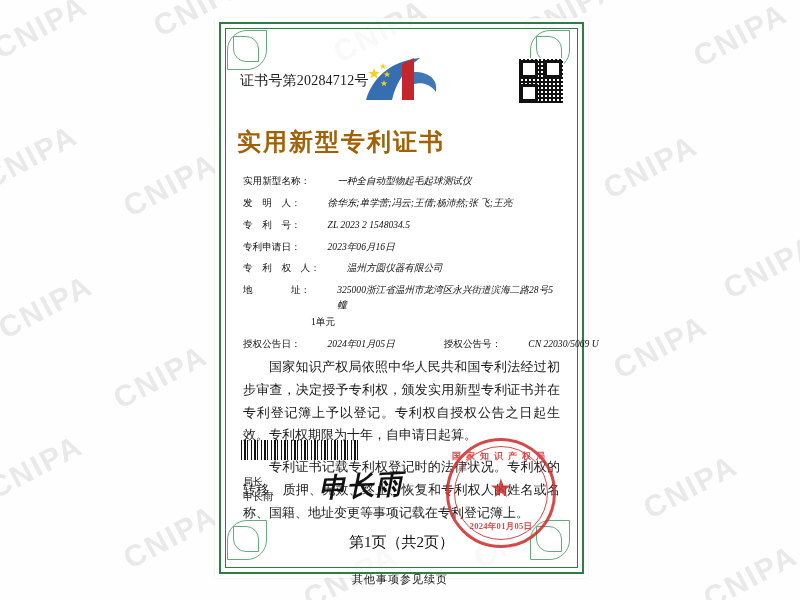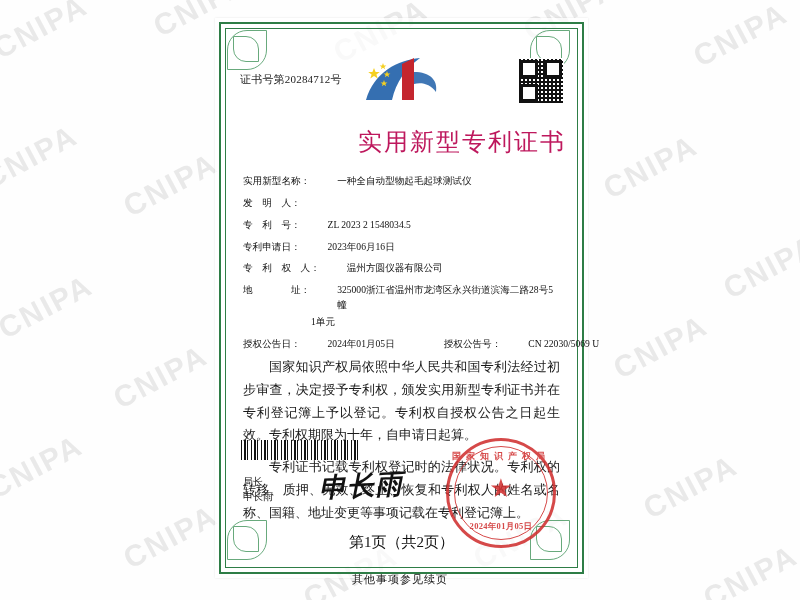--- a/index.html
+++ b/index.html
@@ -92,21 +92,21 @@
     right: 22px;
     top: 18px;
     bottom: 18px;
   }
 
   
   .cert-no {
     position: absolute;
     left: 3px;
     top: 36px;
-    font-size: 11px;
+    font-size: 14px;
     color: #1a1a1a;
     letter-spacing: .2px;
   }
   .logo {
     position: absolute;
     left: 50%;
     top: 18px;
     transform: translateX(-50%);
     width: 92px;
     height: 52px;
@@ -131,25 +131,25 @@
   }
   .qr .qr-eye.e1 { left: 1px; top: 1px; }
   .qr .qr-eye.e2 { right: 1px; top: 1px; }
   .qr .qr-eye.e3 { left: 1px; bottom: 1px; }
 
   
   .title {
     position: absolute;
     left: 0; right: 0;
     top: 90px;
-    text-align: right;
+    text-align: left;
     font-family: "Liberation Serif", serif;
     font-size: 24px;
-    font-weight: normal;
-    color: #be185d;
+    font-weight: bold;
+    color: #a16207;
     letter-spacing: 2px;
   }
 
   
   .fields {
     position: absolute;
     left: 6px;
     right: 6px;
     top: 138px;
     font-size: 9.6px;
@@ -163,20 +163,21 @@
     gap: 23px;
   }
   .flabel {
     flex: 0 0 auto;
     white-space: nowrap;
   }
   .fvalue {
     flex: 1 1 auto;
     padding-left: 4px;
     word-break: break-all;
+    font-style: italic;
   }
   .frow.split .fvalue {
     flex: 0 0 auto;
     padding-right: 26px;
   }
   .addr-cont {
     padding-left: 68px;
     margin-top: -5px;
     margin-bottom: 7px;
     font-size: 9.6px;
@@ -365,20 +366,21 @@
 
       <div class="fields">
 
         <div class="frow">
           <div class="flabel">实用新型名称：</div>
           <div class="fvalue">一种全自动型物起毛起球测试仪</div>
         </div>
 
         <div class="frow">
           <div class="flabel">发　明　人：</div>
+          <div class="fvalue">徐华东;单学蕾;冯云;王倩;杨沛然;张 飞;王亮</div>
         </div>
 
         <div class="frow">
           <div class="flabel">专　利　号：</div>
           <div class="fvalue">ZL 2023 2 1548034.5</div>
         </div>
 
         <div class="frow">
           <div class="flabel">专利申请日：</div>
           <div class="fvalue">2023年06月16日</div>

